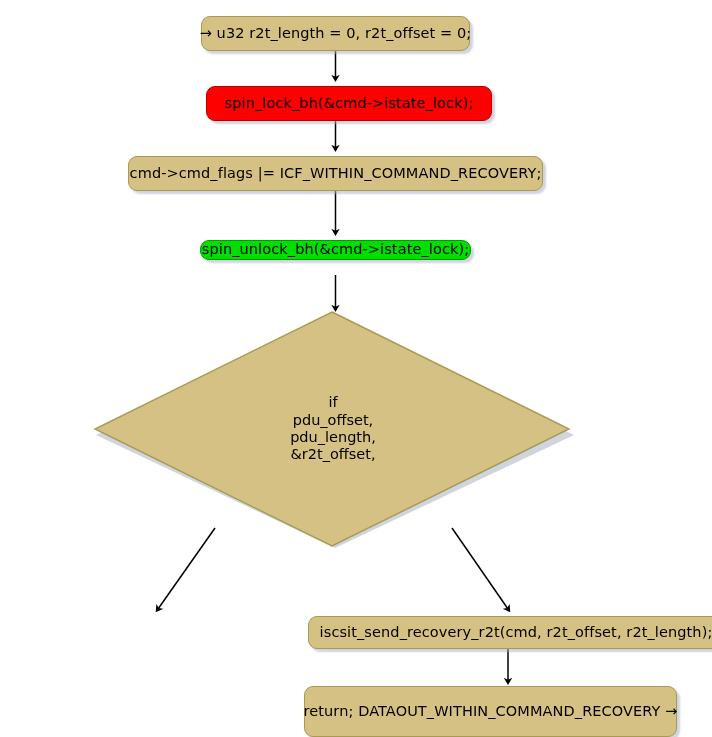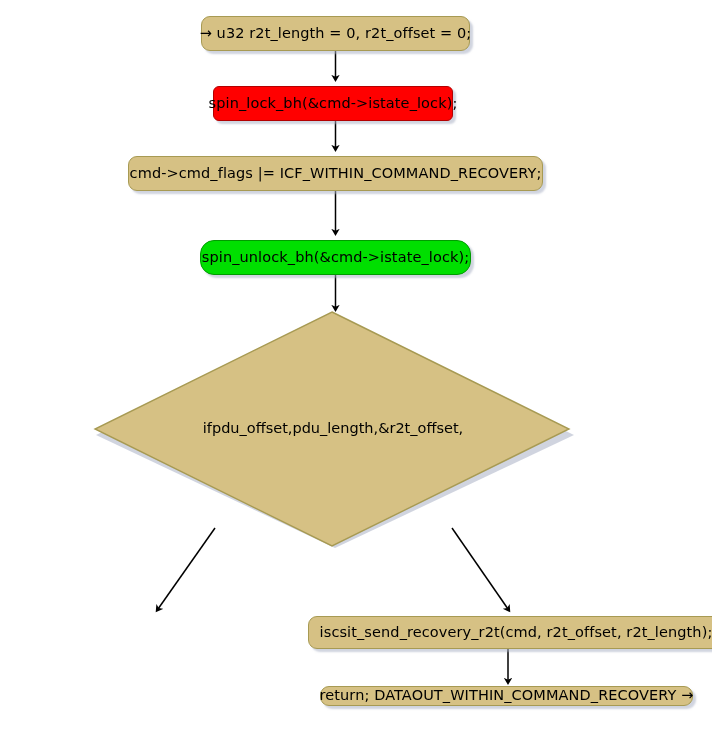--- a/index.html
+++ b/index.html
@@ -71,20 +71,21 @@
   }
   .diamond-text {
     position: absolute;
     left: 0;
     top: 0;
     width: 100%;
     height: 100%;
     display: flex;
     align-items: center;
     justify-content: center;
+    flex-direction: column;
     font-size: 14.5px;
     line-height: 1.2;
     color: #000000;
     text-align: center;
     white-space: pre;
     pointer-events: none;
   }
 </style>
 </head>
 <body>
@@ -110,29 +111,29 @@
 
     <line x1="452" y1="528" x2="508" y2="609" stroke="#000000" stroke-width="1.5" marker-end="url(#arrowhead)"></line>
 
     <line x1="508" y1="649" x2="508" y2="681" stroke="#000000" stroke-width="1.5" marker-end="url(#arrowhead)"></line>
   </svg>
 
   <div class="node tan" style="left:201px; top:16px; width:269px; height:35px;justify-content:center;">
     <span class="node-label">→ u32 r2t_length = 0, r2t_offset = 0;</span>
   </div>
 
-  <div class="node red" style="left:213px; top:86px; width:240px; height:35px;border-radius:6px;">
+  <div class="node red" style="left:206px; top:86px; width:286px; height:35px;">
     <span class="node-label">spin_lock_bh(&amp;cmd-&gt;istate_lock);</span>
   </div>
 
   <div class="node tan" style="left:128px; top:156px; width:415px; height:35px;">
     <span class="node-label">cmd-&gt;cmd_flags |= ICF_WITHIN_COMMAND_RECOVERY;</span>
   </div>
 
-  <div class="node green" style="left:200px; top:240px; width:271px; height:35px;border-radius:14px;">
+  <div class="node green" style="left:200px; top:240px; width:271px; height:20px;">
     <span class="node-label">spin_unlock_bh(&amp;cmd-&gt;istate_lock);</span>
   </div>
 
   <div class="diamond-wrap" style="left:92px; top:310px; width:482px; height:238px;">
     <svg class="diamond-shape" viewBox="0 0 482 238" preserveAspectRatio="none">
       <polygon points="243,8 482,125 243,238 4,125" fill="#AAB0C4" opacity="0.55"></polygon>
       <polygon points="240,2 477,119 240,236 3,119" fill="#D6C184" stroke="#A79A53" stroke-width="1.4"></polygon>
     </svg>
     <div class="diamond-text">
       <span>if</span>
@@ -140,17 +141,17 @@
       <span>pdu_length,</span>
       <span>&amp;r2t_offset,</span>
     </div>
   </div>
 
 
   <div class="node tan" style="left:308px; top:616px; width:416px; height:33px;">
     <span class="node-label">iscsit_send_recovery_r2t(cmd, r2t_offset, r2t_length);</span>
   </div>
 
-  <div class="node tan" style="left:320px; top:686px; width:373px; height:20px;">
+  <div class="node tan" style="left:304px; top:686px; width:373px; height:51px;">
     <span class="node-label">return; DATAOUT_WITHIN_COMMAND_RECOVERY →</span>
   </div>
 
 </div>
 
 </body></html>

